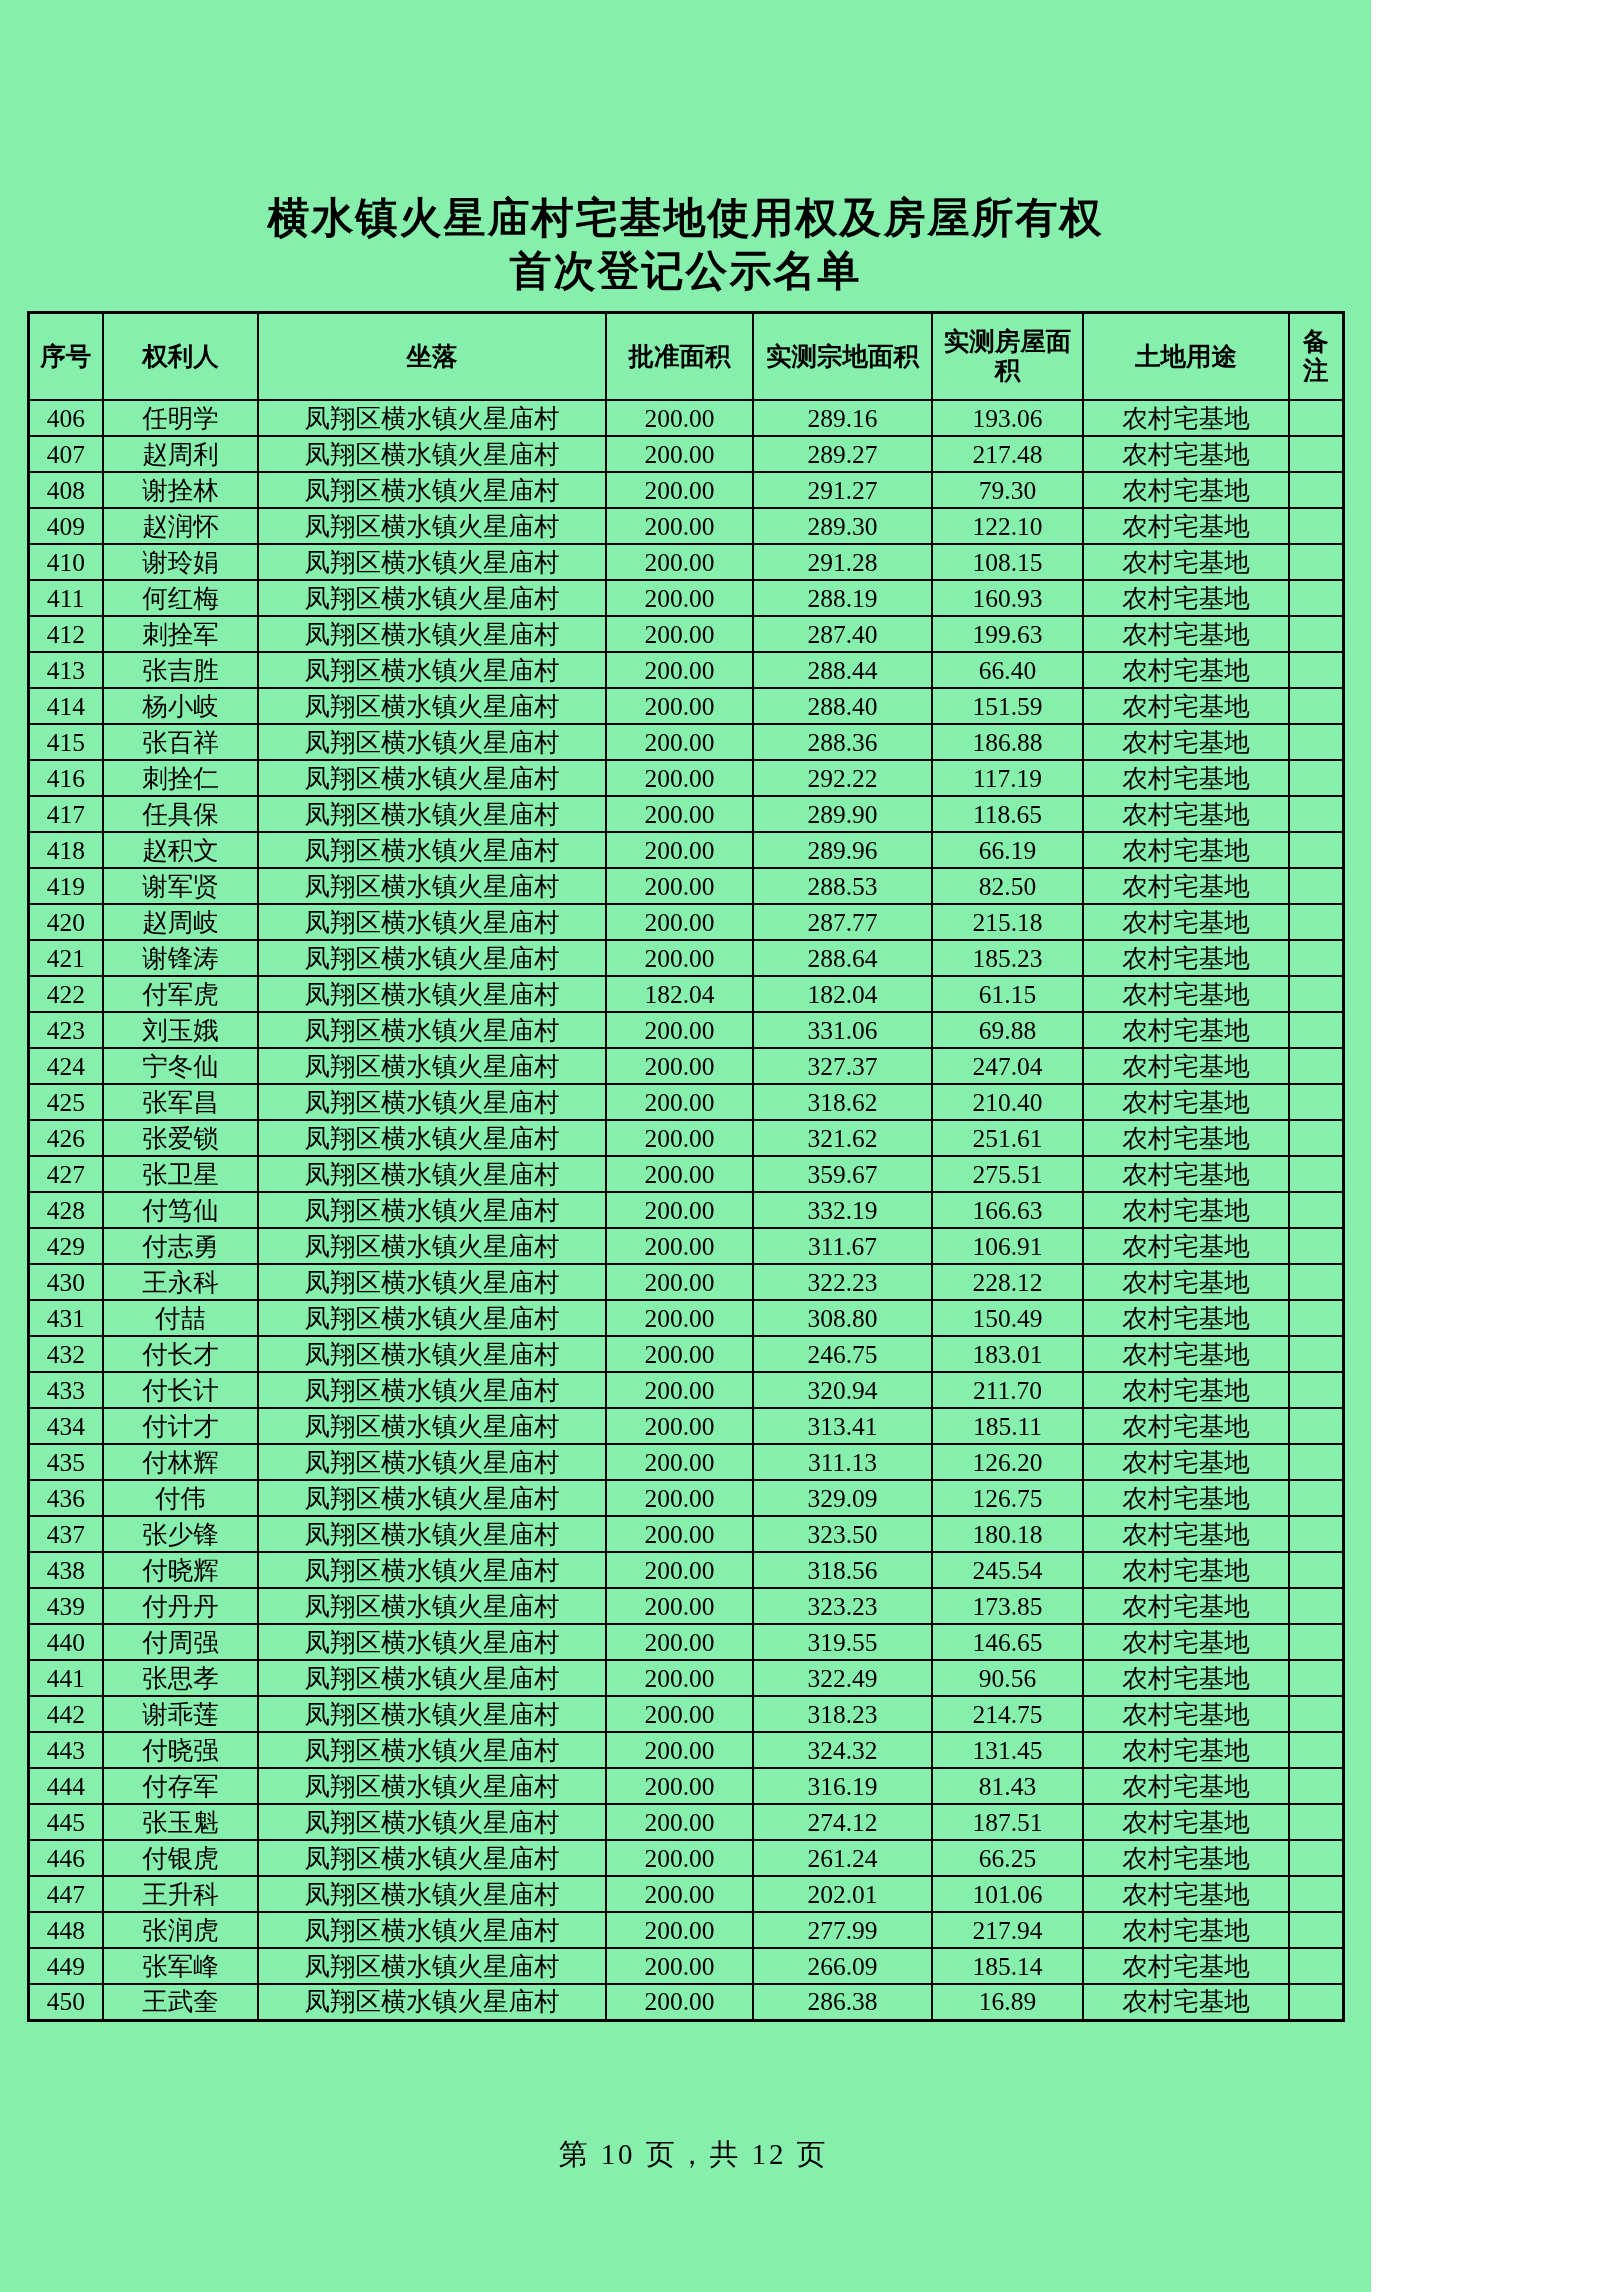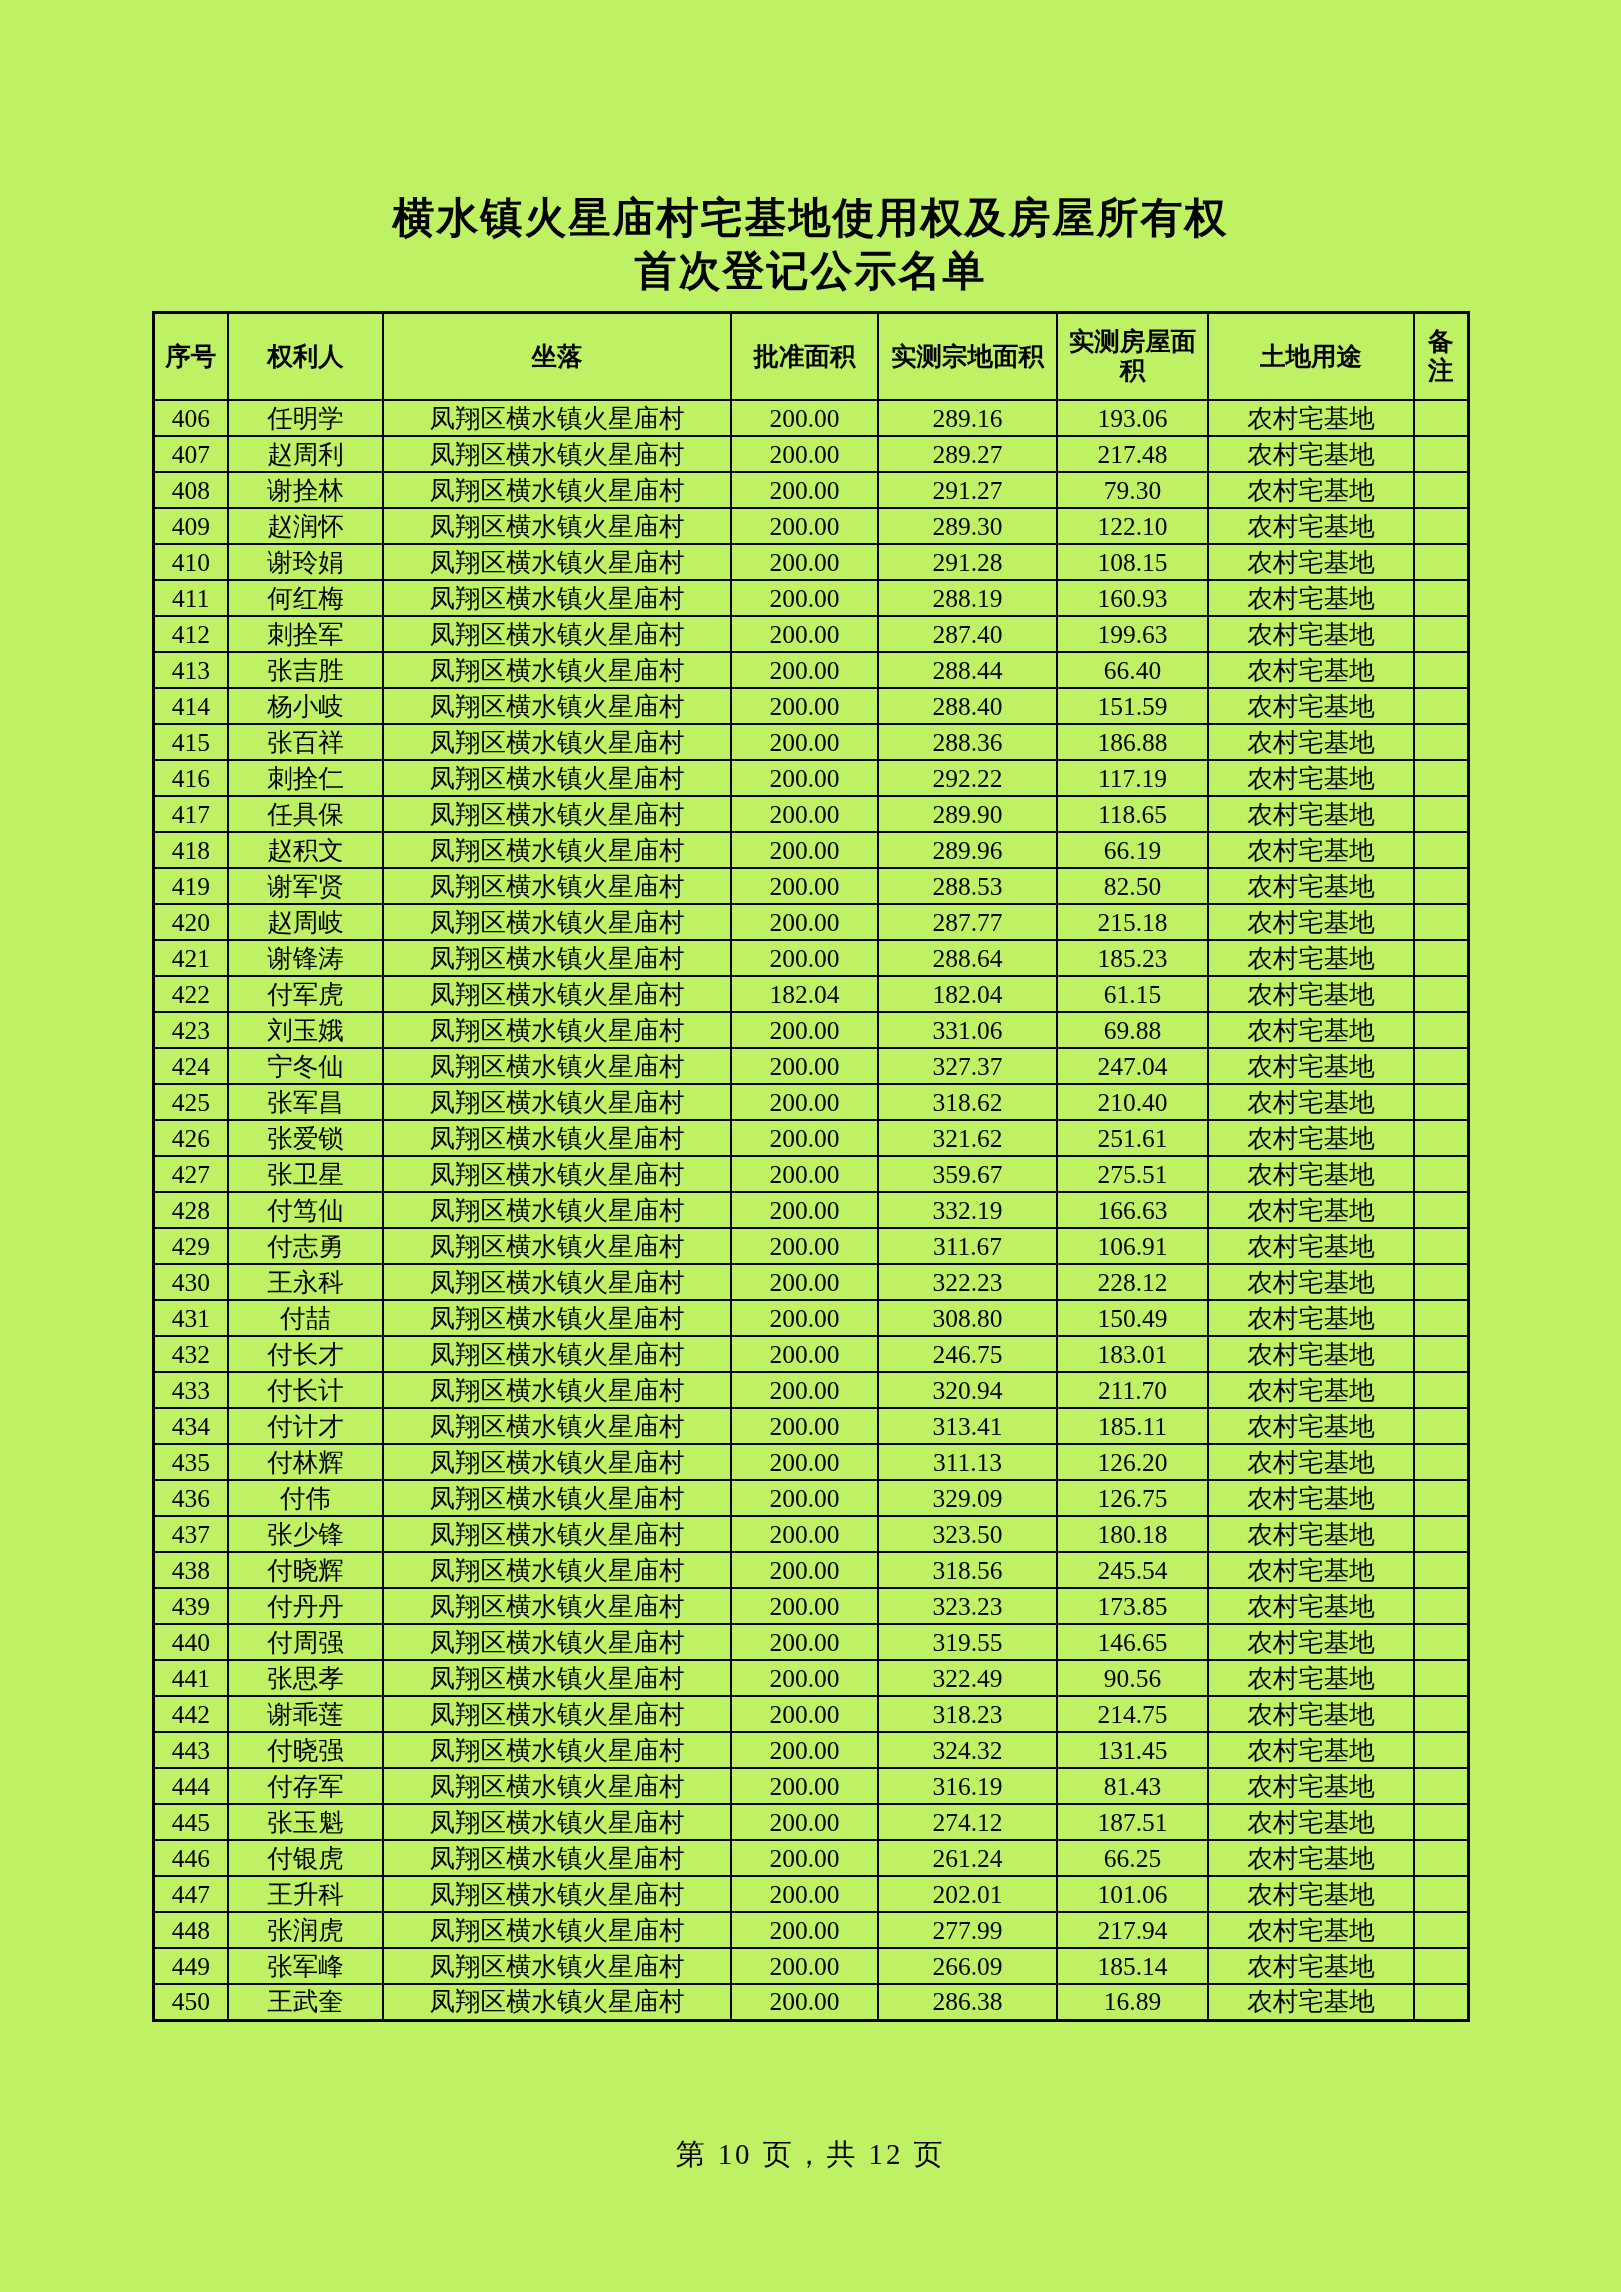--- a/index.html
+++ b/index.html
@@ -2,23 +2,23 @@
 <html><head>
 <meta charset="utf-8">
 <style>
   html, body {
     margin: 0;
     padding: 0;
     background: #ffffff;
   }
   .page {
     position: relative;
-    width: 1621px;
+    width: 1371px;
     height: 2293px;
-    background: #bef264;
+    background: #86efac;
     font-family: "Liberation Serif", serif;
     color: #000000;
     overflow: hidden;
   }
   .title-block {
     padding-top: 192px;
     text-align: center;
     line-height: 1.25;
   }
   .title-line {
@@ -60,21 +60,21 @@
   .w-parcel    { width: 179px; }
   .w-house     { width: 151px; }
   .w-landuse   { width: 206px; margin-left: 21px; }
   .w-remark    { width: 54px;  }
   
   th.w-parcel  { padding: 0 13.7px; white-space: normal; margin-top: 44px; }
   th.w-house   { padding: 0 11.8px; white-space: normal; }
   th.w-remark  { padding: 0 2px;  white-space: normal; }
   .footer {
     position: absolute;
-    left: 0;
+    left: 8px;
     top: 2135px;
     width: 100%;
     text-align: center;
     font-size: 29px;
     letter-spacing: 2.9px;
   }
 </style>
 </head>
 <body>
 

